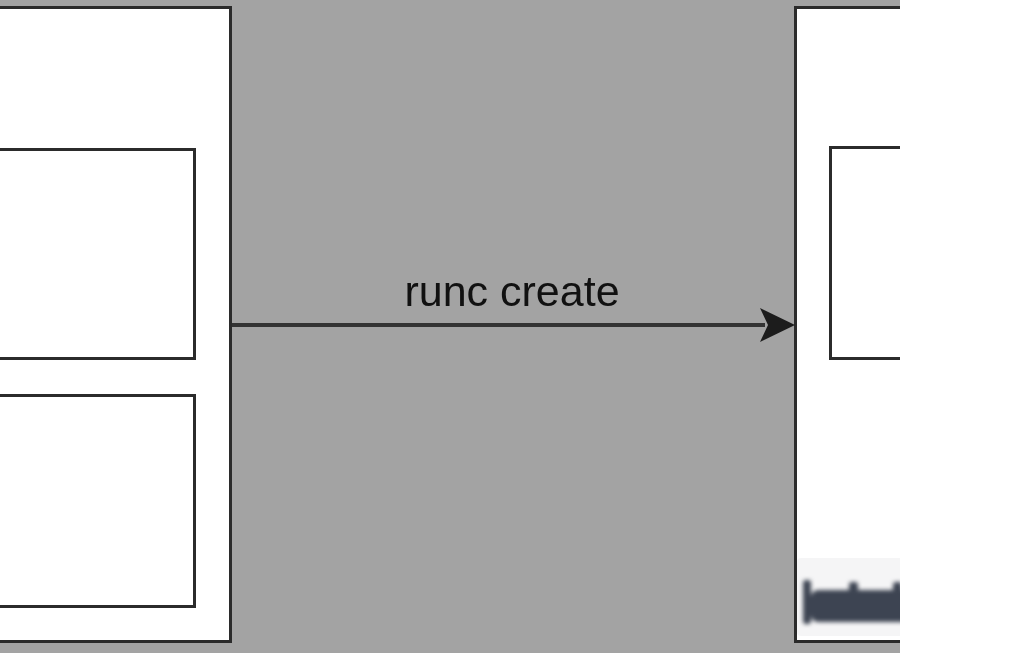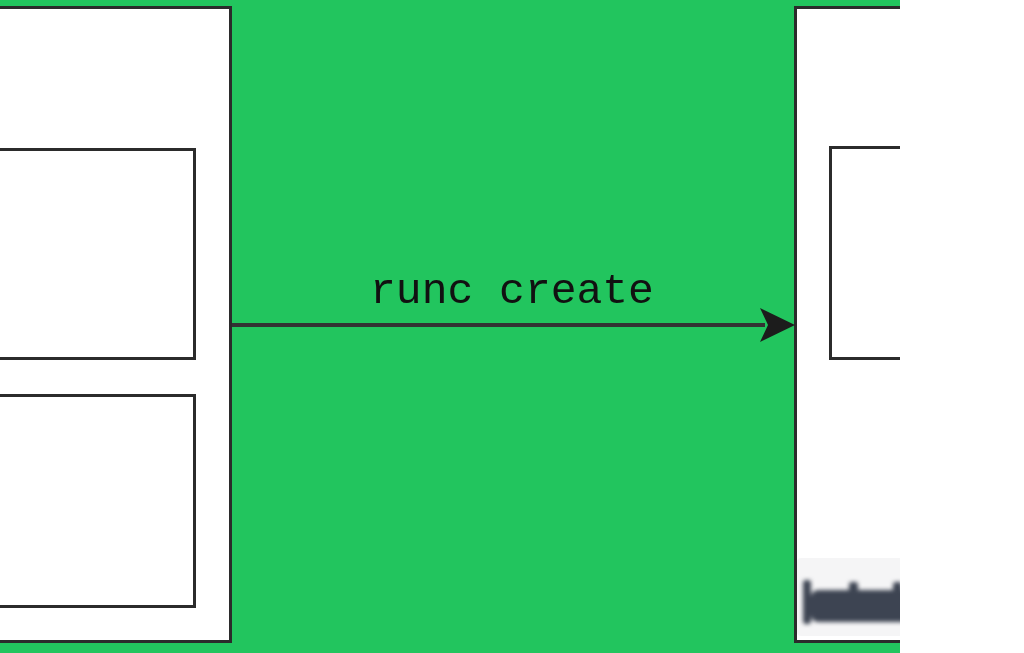--- a/index.html
+++ b/index.html
@@ -5,23 +5,22 @@
   html, body {
     margin: 0;
     padding: 0;
     background: #ffffff;
     font-family: "Liberation Sans", sans-serif;
   }
   .stage {
     position: relative;
     width: 900px;
     height: 653px;
-    background: #22c55e;
+    background: #a3a3a3;
     overflow: hidden;
-    font-family: Liberation Mono, monospace;
   }
   .box {
     position: absolute;
     border: 3px solid #2b2b2b;
     background: #ffffff;
     box-sizing: border-box;
   }
   
   .left-outer  { left: -60px; top: 6px;   width: 292px; height: 637px; }
   .left-inner-top    { left: -60px; top: 148px; width: 256px; height: 212px; }

